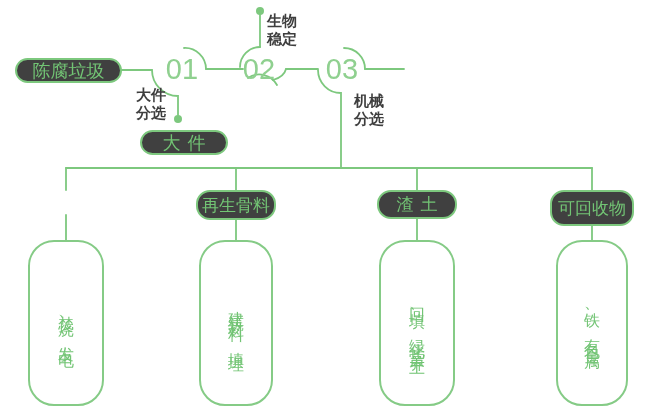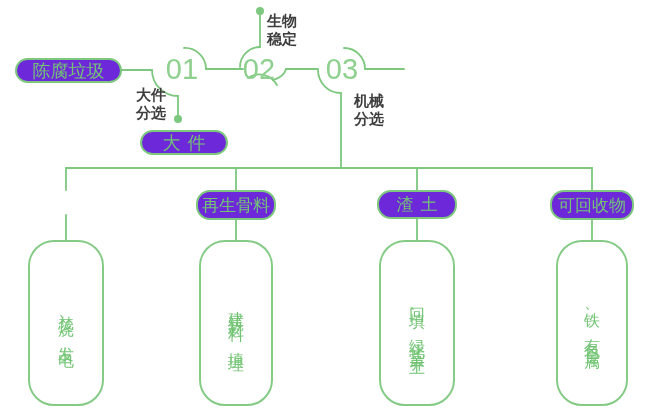--- a/index.html
+++ b/index.html
@@ -2,21 +2,21 @@
 <html><head>
 <meta charset="utf-8">
 <style>
   html,body { margin:0; padding:0; background:#ffffff; }
   .canvas {
     position:relative; width:648px; height:416px; background:#ffffff;
     font-family:"Liberation Sans", sans-serif; overflow:hidden;
   }
   svg.wires { position:absolute; left:0; top:0; }
   .pill {
-    position:absolute; box-sizing:border-box; background:#6d28d9;
+    position:absolute; box-sizing:border-box; background:#404040;
     border:2px solid #7dc87e; border-radius:14px; color:#72c474;
     display:flex; align-items:center; justify-content:center;
     white-space:nowrap;
   }
   .pill.lg { font-size:18px; }
   .pill.sm { font-size:17px; }
   .spread { letter-spacing:7px; text-indent:7px; }
   .num {
     position:absolute; width:64px; text-align:center; top:54px;
     color:#8fd08f; font-size:29px; line-height:30px; font-weight:400;
@@ -105,20 +105,20 @@
     <span class="vtext">建筑材料、填埋</span>
   </div>
 
   <div class="pill sm spread" style="left:377px;top:190px;width:80px;height:29px;">
     <span>渣土</span>
   </div>
   <div class="obox" style="left:379px;width:76px;">
     <span class="vtext">回填、绿化营养土</span>
   </div>
 
-  <div class="pill sm" style="left:550px;top:190px;width:84px;height:30px;">
+  <div class="pill sm" style="left:550px;top:190px;width:84px;height:36px;">
     <span>可回收物</span>
   </div>
   <div class="obox" style="left:556px;width:72px;">
     <span class="vtext">铁、有色金属</span>
   </div>
 
 </div>
 
 </body></html>

